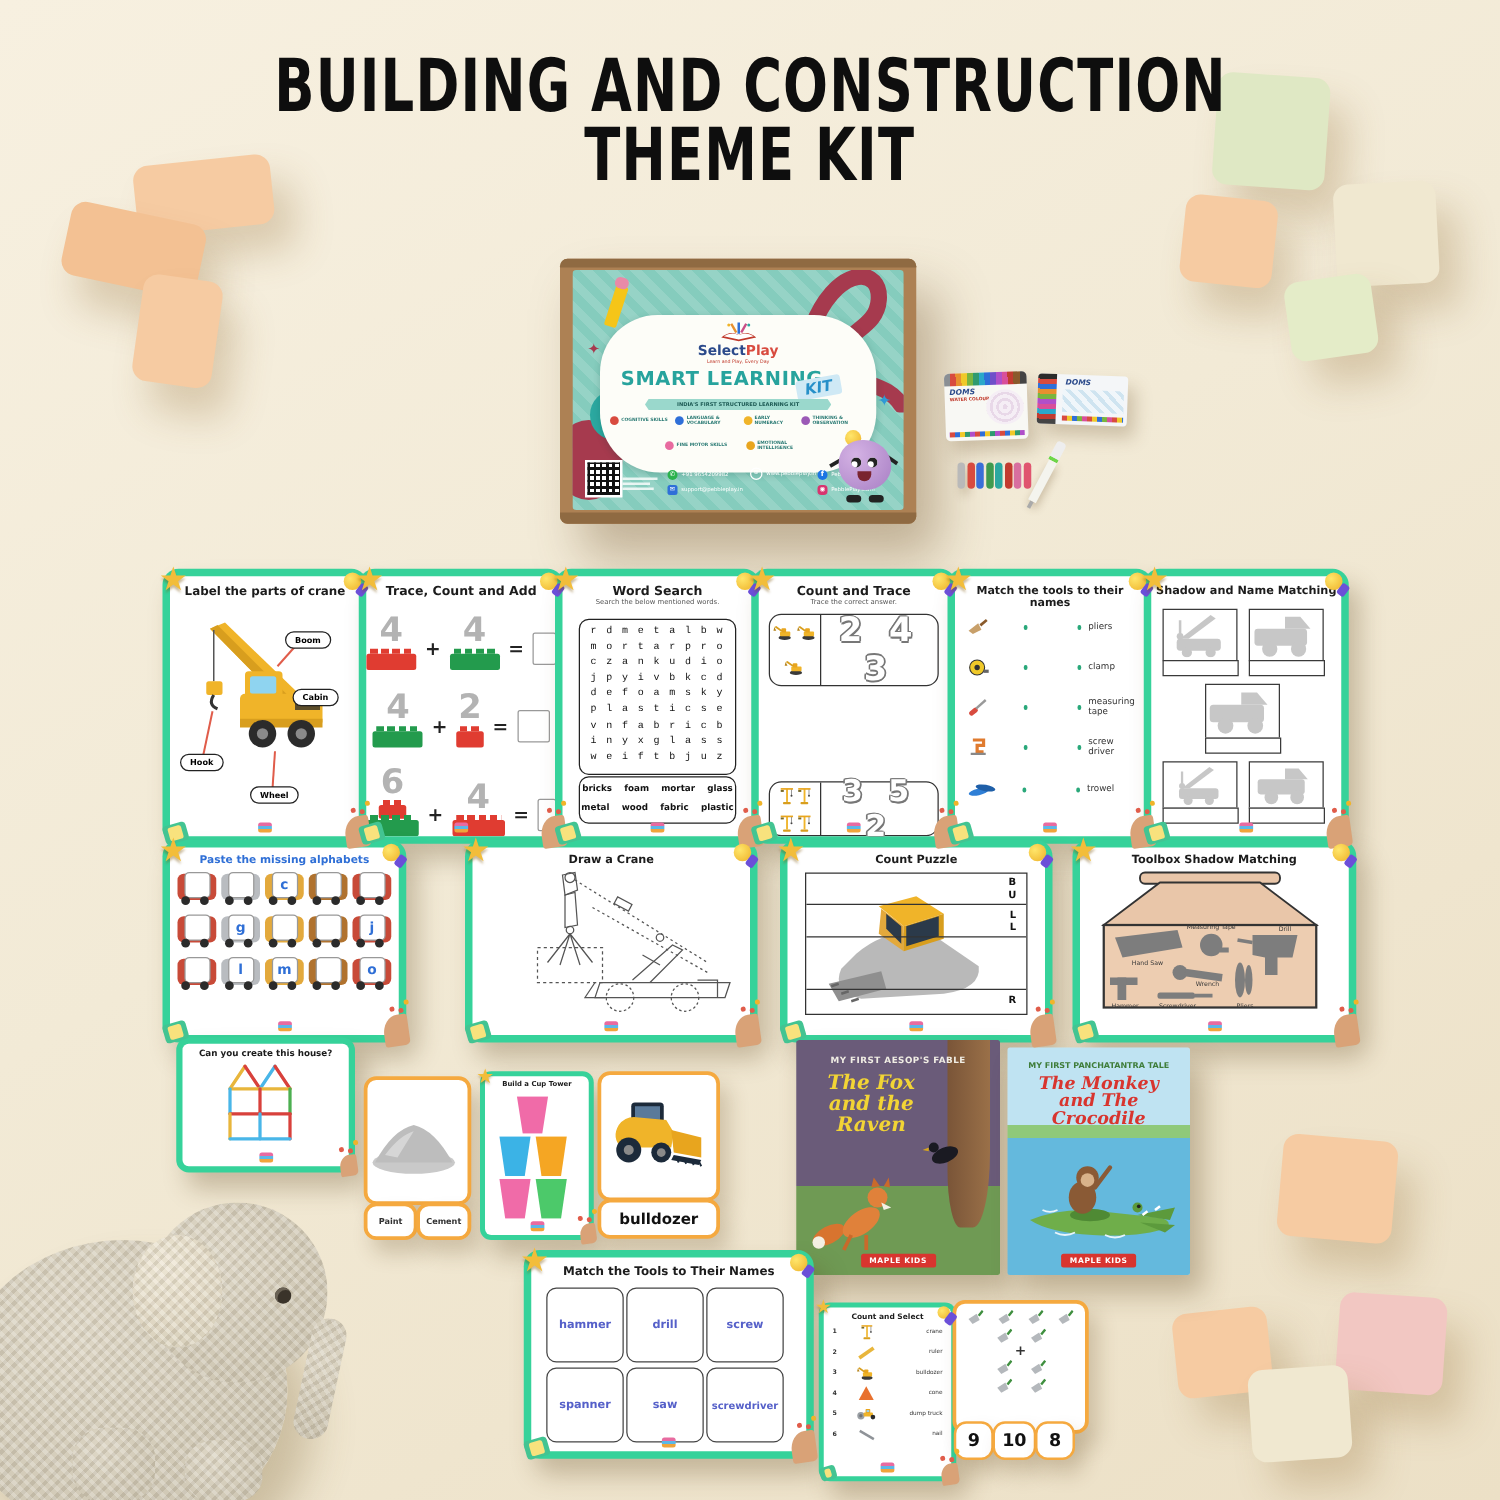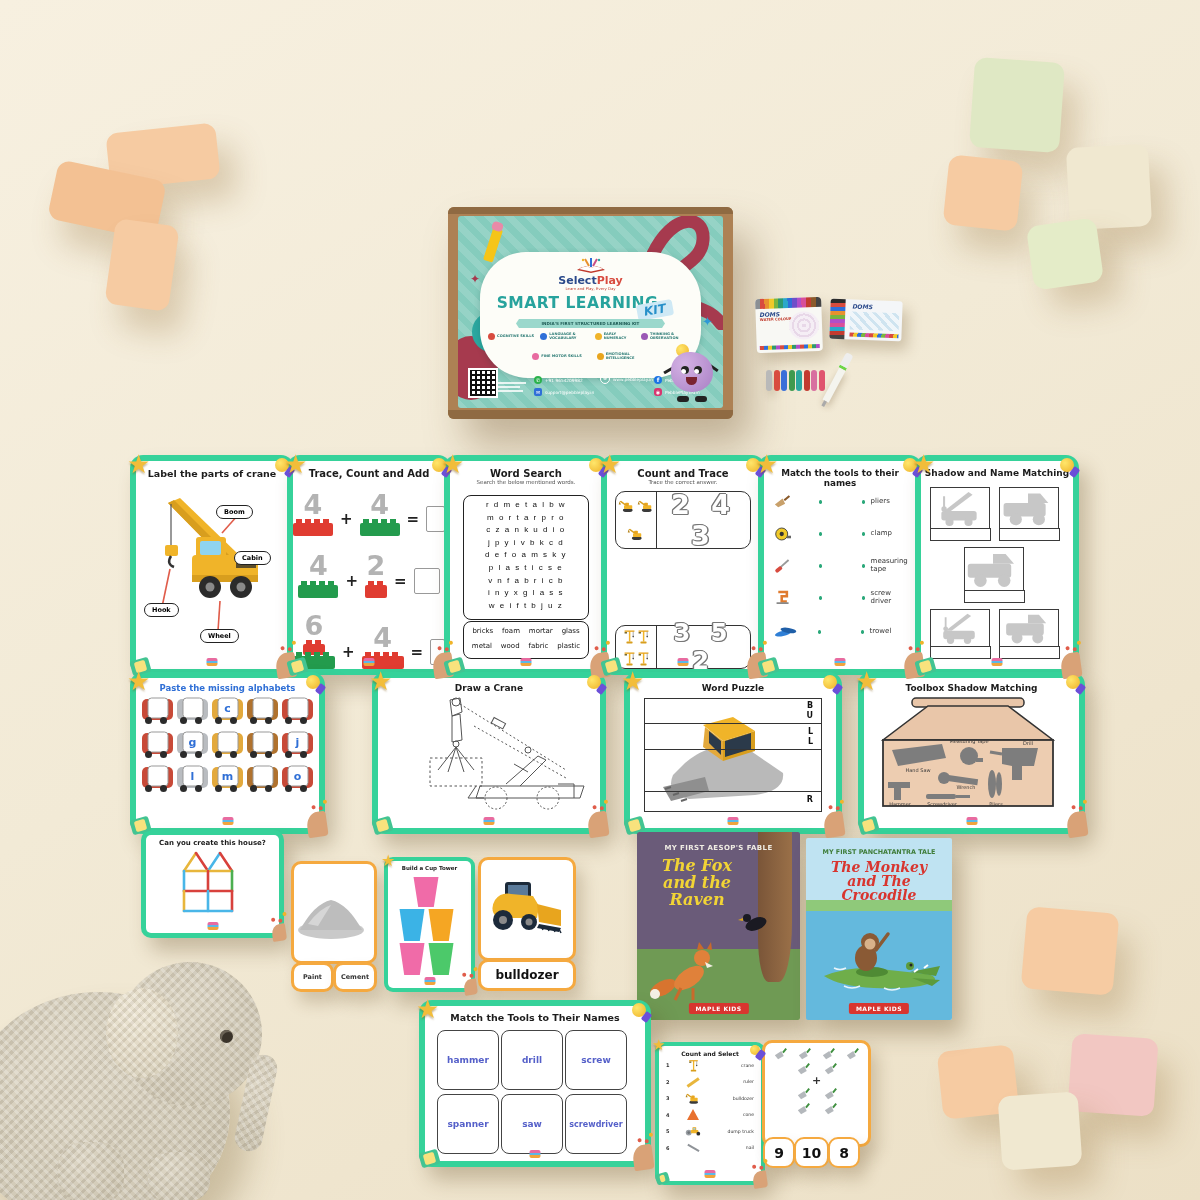--- a/index.html
+++ b/index.html
@@ -35,22 +35,22 @@
   .lego-row{display:flex;align-items:flex-end;justify-content:center;gap:7px;margin-top:14px}
   .stack{display:flex;flex-direction:column;align-items:center}
   .num-gray{color:#b3b3b3;font-size:27px;font-weight:bold;line-height:.9}
   .brick{position:relative;border-radius:2px;margin-top:6px}
   .brick::before{content:"";position:absolute;top:-4px;left:3px;right:3px;height:4px;
     background:repeating-linear-gradient(90deg,var(--bc) 0 6px,transparent 6px 9px)}
   .op{font-size:15px;font-weight:bold;color:#222;padding-bottom:8px}
   .ans-box{width:24px;height:24px;border:1.5px solid #999;border-radius:2px;margin-bottom:4px}
   
   .ws-box{position:absolute;left:13px;right:13px;border:1.5px solid #222;border-radius:8px;text-align:center}
-  .ws-row{font-family:Liberation Sans, sans-serif;font-size:8px;letter-spacing:1.5px;line-height:12.6px;color:#111}
-  .ws-words{font-size:7px;font-weight:normal;color:#111;line-height:15px;white-space:pre}
+  .ws-row{font-family:Liberation Mono, monospace;font-size:8px;letter-spacing:1.5px;line-height:12.6px;color:#111}
+  .ws-words{font-size:7px;font-weight:bold;color:#111;line-height:15px;white-space:pre}
   
   .ct-row{position:absolute;left:8px;right:8px;height:56px;border:1.5px solid #333;border-radius:10px;display:flex;align-items:center}
   .ct-count{width:40px;display:flex;flex-wrap:wrap;justify-content:center;align-items:center;gap:1px;border-right:1.5px solid #333;height:100%}
   .outline-nums{flex:1;text-align:center;font-size:27px;font-weight:bold;letter-spacing:6px;color:#fff;
     text-shadow:-1.3px 0 #777,1.3px 0 #777,0 -1.3px #777,0 1.3px #777,1px 1px #777,-1px -1px #777}
   
   .tool-row{position:absolute;left:10px;right:8px;height:26px;display:flex;align-items:center}
   .mdot{width:3.5px;height:3.5px;border-radius:50%;background:#2aa87a}
   .tool-name{font-size:7px;color:#333;width:48px;text-align:left;line-height:1.1}
   
@@ -153,20 +153,24 @@
   <div>
     <div class="knit" style="left:-34px;top:992px;width:264px;height:240px;border-radius:50%;box-shadow:20px 26px 34px rgba(120,95,50,.3)"></div>
     <div class="knit" style="left:118px;top:962px;width:144px;height:144px;border-radius:50%"></div>
     <div class="knit" style="left:106px;top:988px;width:72px;height:90px;border-radius:50%;filter:brightness(1.06)"></div>
     <div class="knit" style="left:242px;top:1054px;width:28px;height:98px;border-radius:16px;transform:rotate(12deg)"></div>
     <div class="abs" style="left:220px;top:1030px;width:13px;height:13px;border-radius:50%;background:#3a332a;box-shadow:inset 2px 2px 0 #6a6255"></div>
     <div class="knit" style="left:58px;top:1142px;width:66px;height:60px;border-radius:40%"></div>
     <div class="knit" style="left:148px;top:1152px;width:62px;height:50px;border-radius:40%"></div>
   </div>
 
+  <div class="main-title" style="top:46px">
+    <span>BUILDING AND CONSTRUCTION</span><br>
+    <span style="margin-top:10px">THEME KIT</span>
+  </div>
 
   <div class="abs" style="left:448px;top:207px;width:285px;height:212px;background:#ad8154;border-radius:6px;box-shadow:18px 26px 40px rgba(100,70,30,.35);padding:0">
     <div class="abs" style="left:0;top:0;right:0;height:7px;background:#8f6a42;border-radius:6px 6px 0 0"></div>
     <div class="abs" style="left:0;bottom:0;right:0;height:9px;background:#8f6a42;border-radius:0 0 6px 6px"></div>
     <div class="abs" style="left:10px;top:9px;width:265px;height:192px;border-radius:3px;overflow:hidden;
          background:repeating-linear-gradient(45deg,rgba(255,255,255,.14) 0 7px,rgba(0,0,0,0) 7px 14px),#85ccbd">
 
       <svg class="abs" style="right:-8px;top:-6px" width="92" height="120" viewBox="0 0 92 120">
         <path d="M14,44 C34,2 66,4 64,30 C62,56 30,54 36,80 C41,100 70,94 82,114" stroke="#a63a4e" stroke-width="13" fill="none" stroke-linecap="round"></path>
       </svg>
@@ -317,21 +321,21 @@
         <rect x="56" y="54" width="30" height="22" rx="3" fill="#f0b429"></rect>
         <rect x="60" y="58" width="21" height="14" rx="2" fill="#8fd4f0"></rect>
         <rect x="52" y="72" width="66" height="26" rx="4" fill="#f0b429"></rect>
         <rect x="96" y="76" width="20" height="9" fill="#2b2b2b" opacity=".75"></rect>
         <rect x="52" y="92" width="66" height="7" fill="#d89e1e"></rect>
         <circle cx="70" cy="104" r="11" fill="#2b2b2b"></circle>
           <circle cx="70" cy="104" r="4.5" fill="#8a8a8a"></circle>
         <circle cx="101" cy="104" r="11" fill="#2b2b2b"></circle>
           <circle cx="101" cy="104" r="4.5" fill="#8a8a8a"></circle>
       </svg>
-      <span class="pill" style="left:80px;top:44px">Boom</span>
+      <span class="pill" style="left:92px;top:44px">Boom</span>
       <span class="pill" style="left:98px;top:90px">Cabin</span>
       <span class="pill" style="left:8px;top:142px">Hook</span>
       <span class="pill" style="left:64px;top:168px">Wheel</span>
       <div class="mini-logo"></div>
     </div>
     <span class="deco-pad"></span>
       <span class="deco-hand"></span>
   </div>
 
   <div class="card" style="left:287px;top:455px;width:152px;height:208px">
@@ -629,21 +633,21 @@
       <div class="mini-logo"></div>
     </div>
     <span class="deco-pad"></span>
       <span class="deco-hand"></span>
   </div>
 
   <div class="card" style="left:624px;top:672px;width:206px;height:150px">
     <span class="deco-star">★</span>
       <span class="deco-bulb"></span>
     <div class="card-inner">
-      <div class="card-title" style="font-size:9px;padding-top:5px">Word Puzzle</div>
+      <div class="card-title" style="font-size:9px;padding-top:5px">Count Puzzle</div>
       <div class="abs" style="left:14px;right:14px;top:20px;height:112px;border:1.5px solid #333;background:#fff;overflow:hidden">
         <svg class="abs" style="left:10px;top:4px" width="150" height="104" viewBox="0 0 150 104">
           <path d="M30,60 Q55,38 90,44 L128,70 Q130,88 100,92 L34,96 Q10,90 18,72 Z" fill="#b9b9b9"></path>
           <path d="M8,84 L50,74 L54,88 L16,98 Z" fill="#8f8f8f"></path>
           <path d="M10,86 l6,-2 m2,8 l6,-2 m2,8 l6,-2" stroke="#666" stroke-width="2"></path>
           <polygon points="48,22 78,14 100,28 68,38" fill="#f0b429"></polygon>
           <polygon points="50,24 68,38 68,58 48,44" fill="#e3a93c"></polygon>
           <polygon points="68,38 100,28 100,48 68,58" fill="#d89e1e"></polygon>
           <polygon points="54,28 66,38 66,52 54,40" fill="#2b3a4a"></polygon>
           <polygon points="70,38 96,30 96,46 70,54" fill="#2b3a4a"></polygon>

